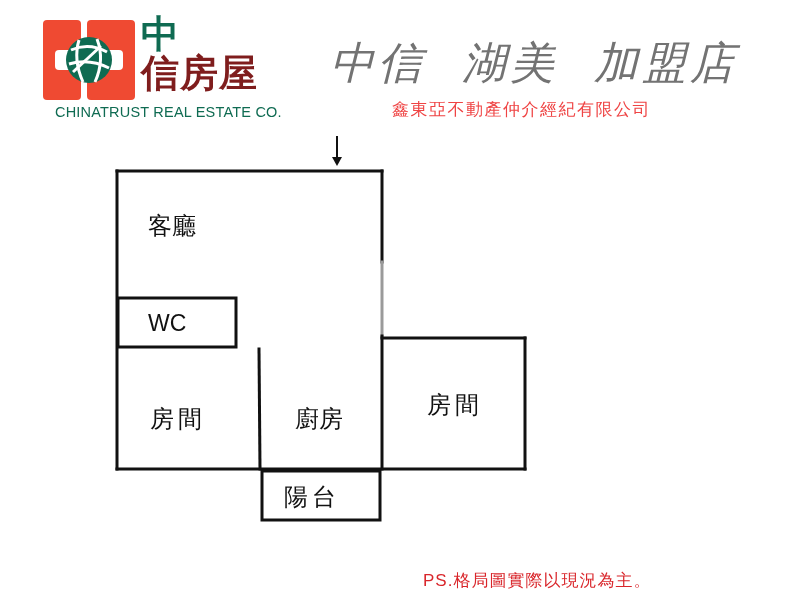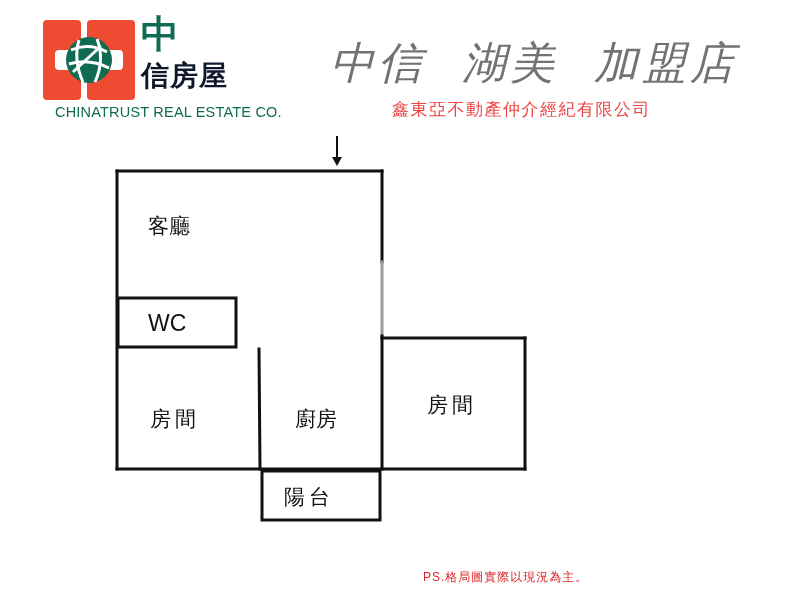--- a/index.html
+++ b/index.html
@@ -2,30 +2,30 @@
 <html><head>
 <meta charset="utf-8">
 <style>
   html, body { margin:0; padding:0; background:#ffffff; }
   body { width:800px; height:600px; position:relative; overflow:hidden;
          font-family:"DejaVu Serif", serif; }
   .abs { position:absolute; }
   .logo-mark { left:43px; top:20px; width:92px; height:80px; }
   .logo-zh1 { left:141px; top:14px; font-family:"DejaVu Sans", sans-serif; font-weight:bold;
               font-size:38px; color:#0f6b52; line-height:40px; }
-  .logo-zh2 { left:141px; top:56px; font-family:Liberation Sans, sans-serif; font-weight:bold;
-              font-size:28px; color:#0f172a; line-height:40px; letter-spacing:1px; }
+  .logo-zh2 { left:141px; top:56px; font-family:Liberation Mono, monospace; font-weight:bold;
+              font-size:38px; color:#7f1d1d; line-height:40px; letter-spacing:1px; }
   .logo-en { left:43px; top:104px; font-family:"Liberation Sans", sans-serif;
              font-size:14.5px; color:#0f6b52; letter-spacing:0.2px; white-space:nowrap;margin-left:12px; }
   .store-title { left:330px; top:38px; font-size:44px; line-height:50px; color:#737373; white-space:nowrap;
                  letter-spacing:4px;font-style:italic; }
   .company { left:392px; top:98px; font-size:17px; color:#ef4444; white-space:nowrap; letter-spacing:1.5px; }
-  .room-label { font-size:21px; color:#111; white-space:nowrap; line-height:24px; }
+  .room-label { font-size:24px; color:#111; white-space:nowrap; line-height:24px; }
   .wc-label { font-family:"Liberation Sans", sans-serif; font-size:23px; color:#111;text-align:center; }
-  .ps { left:423px; top:569px; font-family:"Liberation Sans", sans-serif; font-size:12px; color:#d9262b;
+  .ps { left:423px; top:569px; font-family:"Liberation Sans", sans-serif; font-size:17px; color:#d9262b;
         white-space:nowrap; letter-spacing:1px; }
   svg.plan { position:absolute; left:0; top:0; }
 </style>
 </head>
 <body>
 
 <div class="abs logo-mark">
   <svg width="92" height="80" viewBox="0 0 92 80">
     <rect x="0" y="0" width="38" height="80" rx="4" fill="#ef4a32"></rect>
     <rect x="44" y="0" width="48" height="80" rx="4" fill="#ef4a32"></rect>

